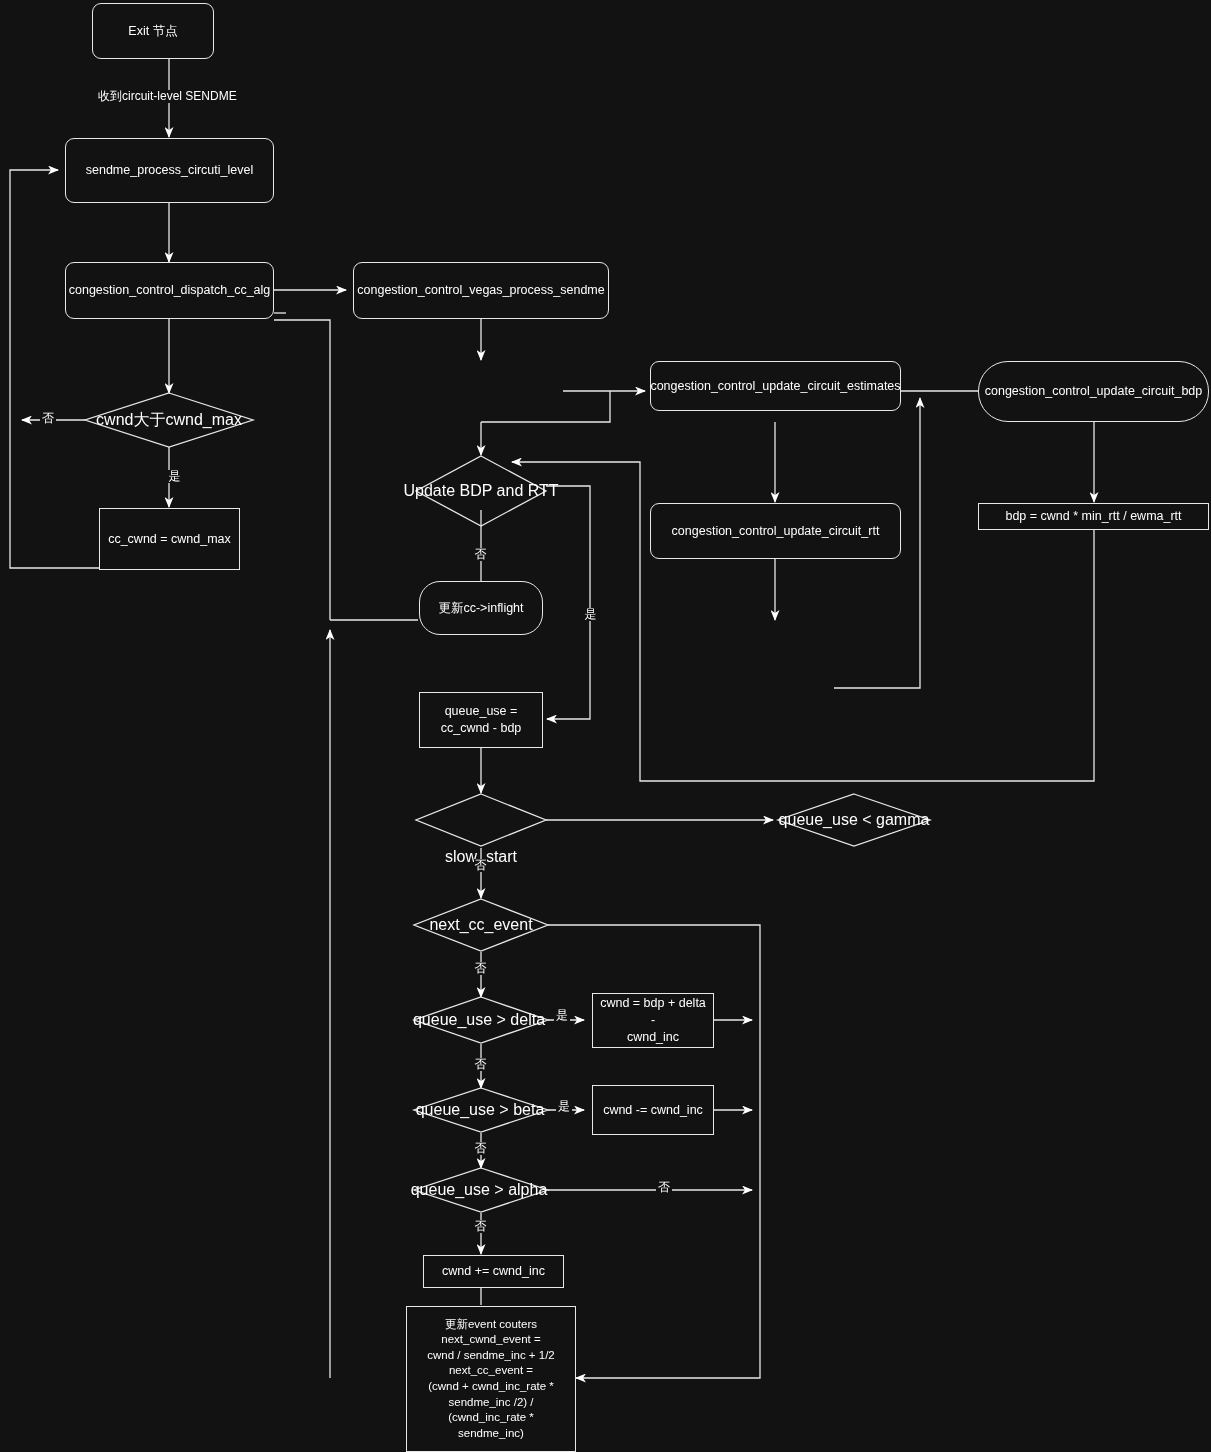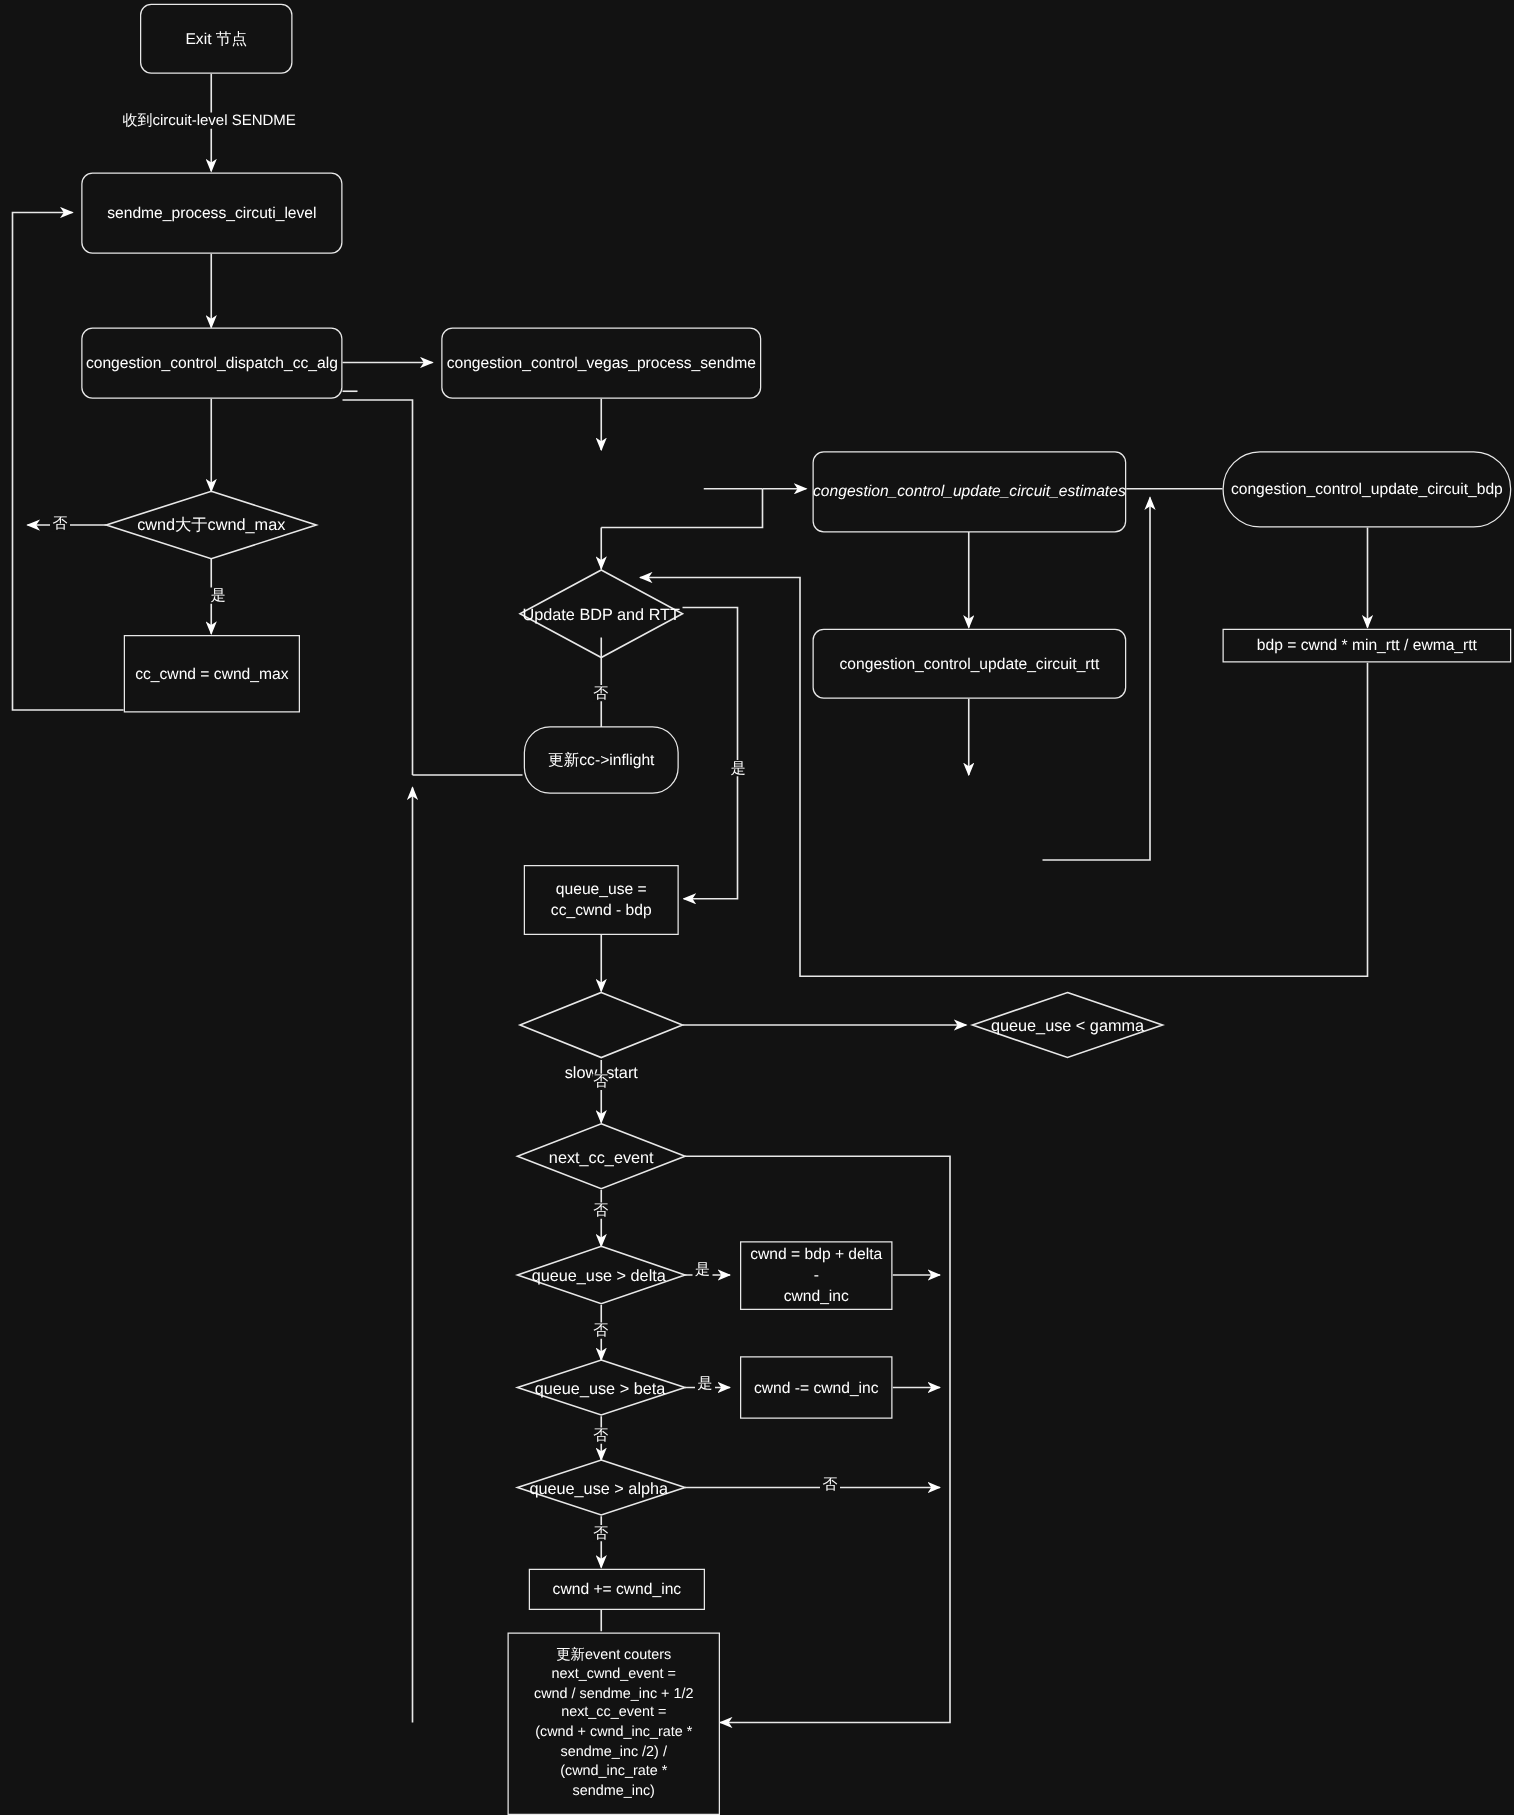--- a/index.html
+++ b/index.html
@@ -5,21 +5,21 @@
   html,body{margin:0;padding:0;background:#121212;}
   body{width:1211px;height:1452px;overflow:hidden;
        font-family:"Liberation Sans","DejaVu Sans",sans-serif;}
   #stage{position:relative;width:1211px;height:1452px;background:#121212;}
   svg{position:absolute;left:0;top:0;}
   .node{position:absolute;box-sizing:border-box;display:flex;align-items:center;
         justify-content:center;text-align:center;color:#fff;font-size:12.5px;
         line-height:1.35;padding:4px 6px;}
   .rect{border:1.3px solid #e8e8e8;background:#121212;}
   .round{border:1.3px solid #e8e8e8;background:#121212;border-radius:9px;}
-  .dialabel{position:absolute;color:#fff;font-size:13px;text-align:center;
+  .dialabel{position:absolute;color:#fff;font-size:16px;text-align:center;
             display:flex;align-items:center;justify-content:center;
             pointer-events:none;white-space:nowrap;}
   .edgelabel{position:absolute;color:#fff;font-size:12px;background:#121212;
              padding:0 2px;white-space:nowrap;line-height:1.1;text-align:center;}
   .vlabel{position:absolute;color:#fff;font-size:12px;background:#121212;
           width:13px;text-align:center;line-height:1.05;}
 </style>
 </head>
 <body>
 
@@ -101,32 +101,32 @@
 
       <path d="M548,1190 L752,1190" marker-end="url(#ah)"></path>
 
       <path d="M481,1213 L481,1254" marker-end="url(#ah)"></path>
 
       <path d="M481,1288 L481,1305"></path>
 
     </g>
   </svg>
 
-  <div class="node round" style="left:112px;top:3px;width:122px;height:56px;">Exit 节点</div>
+  <div class="node round" style="left:92px;top:3px;width:122px;height:56px;">Exit 节点</div>
 
   <div class="node round" style="left:65px;top:138px;width:209px;height:65px;">sendme_process_circuti_level</div>
 
   <div class="node round" style="left:65px;top:262px;width:209px;height:57px;">congestion_control_dispatch_cc_alg</div>
 
   <div class="node round" style="left:353px;top:262px;width:256px;height:57px;">congestion_control_vegas_process_sendme</div>
 
   <div class="node rect" style="left:99px;top:508px;width:141px;height:62px;">cc_cwnd = cwnd_max</div>
 
 
-  <div class="node round" style="left:650px;top:361px;width:251px;height:65px;font-style:italic;">congestion_control_update_circuit_estimates</div>
+  <div class="node round" style="left:650px;top:361px;width:251px;height:50px;">congestion_control_update_circuit_estimates</div>
 
   <div class="node round" style="left:978px;top:361px;width:231px;height:61px;border-radius:30px;">congestion_control_update_circuit_bdp</div>
 
   <div class="node round" style="left:650px;top:503px;width:251px;height:56px;">congestion_control_update_circuit_rtt</div>
 
   <div class="node rect" style="left:978px;top:503px;width:231px;height:27px;">bdp = cwnd * min_rtt / ewma_rtt</div>
 
 
   <div class="node rect" style="left:419px;top:581px;width:124px;height:54px;border-radius:21px;">更新cc-&gt;inflight</div>
 

